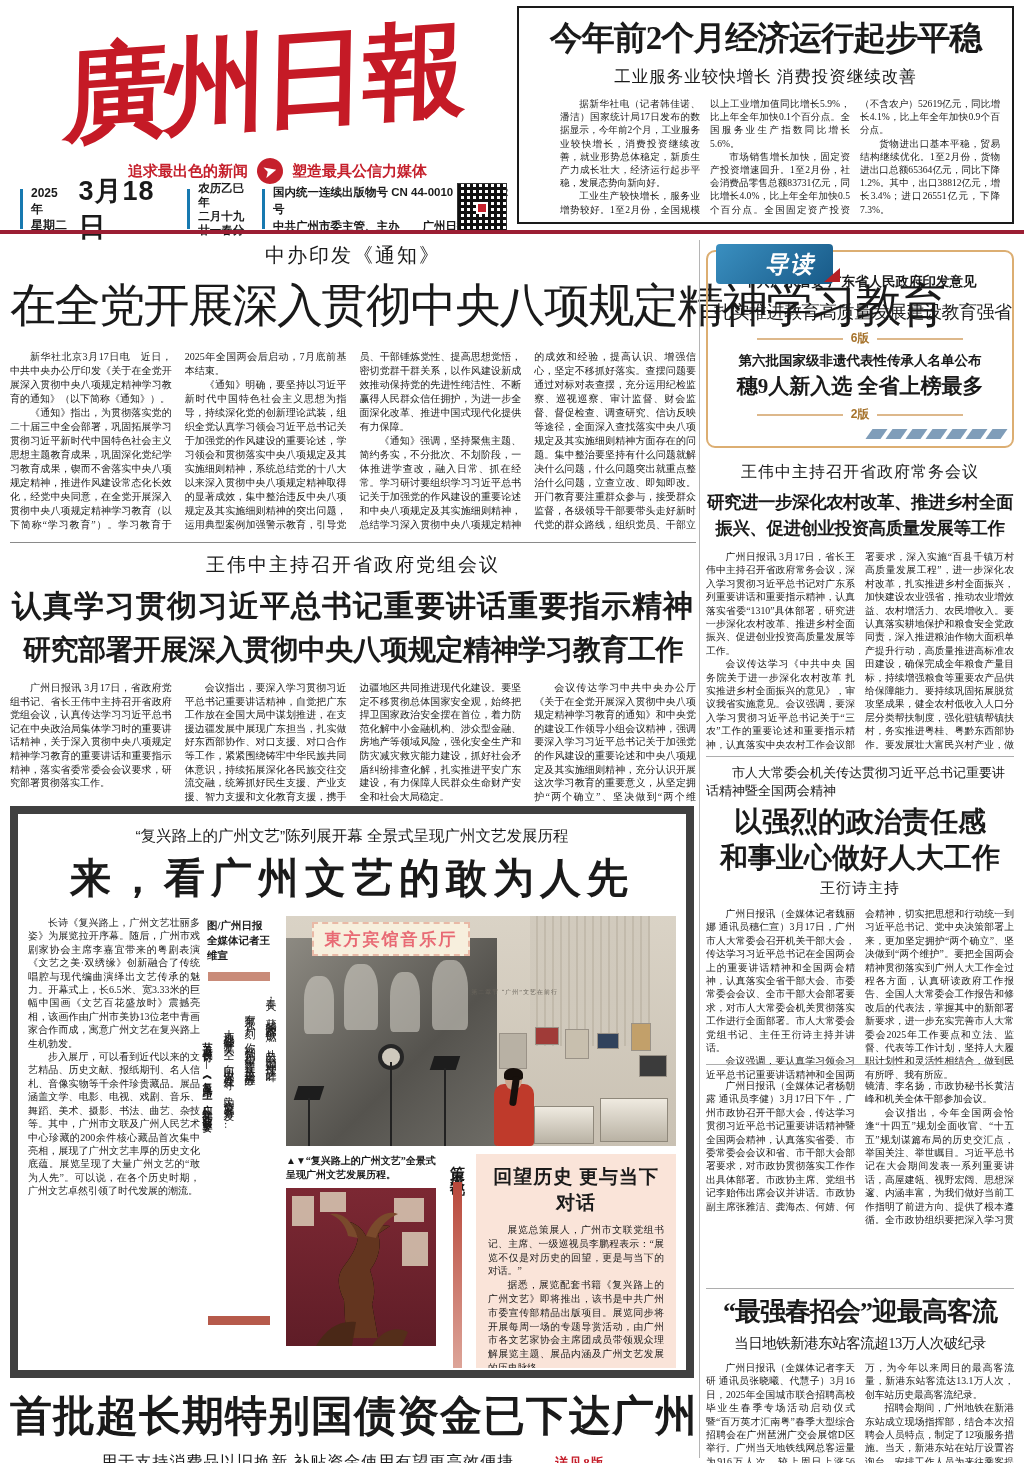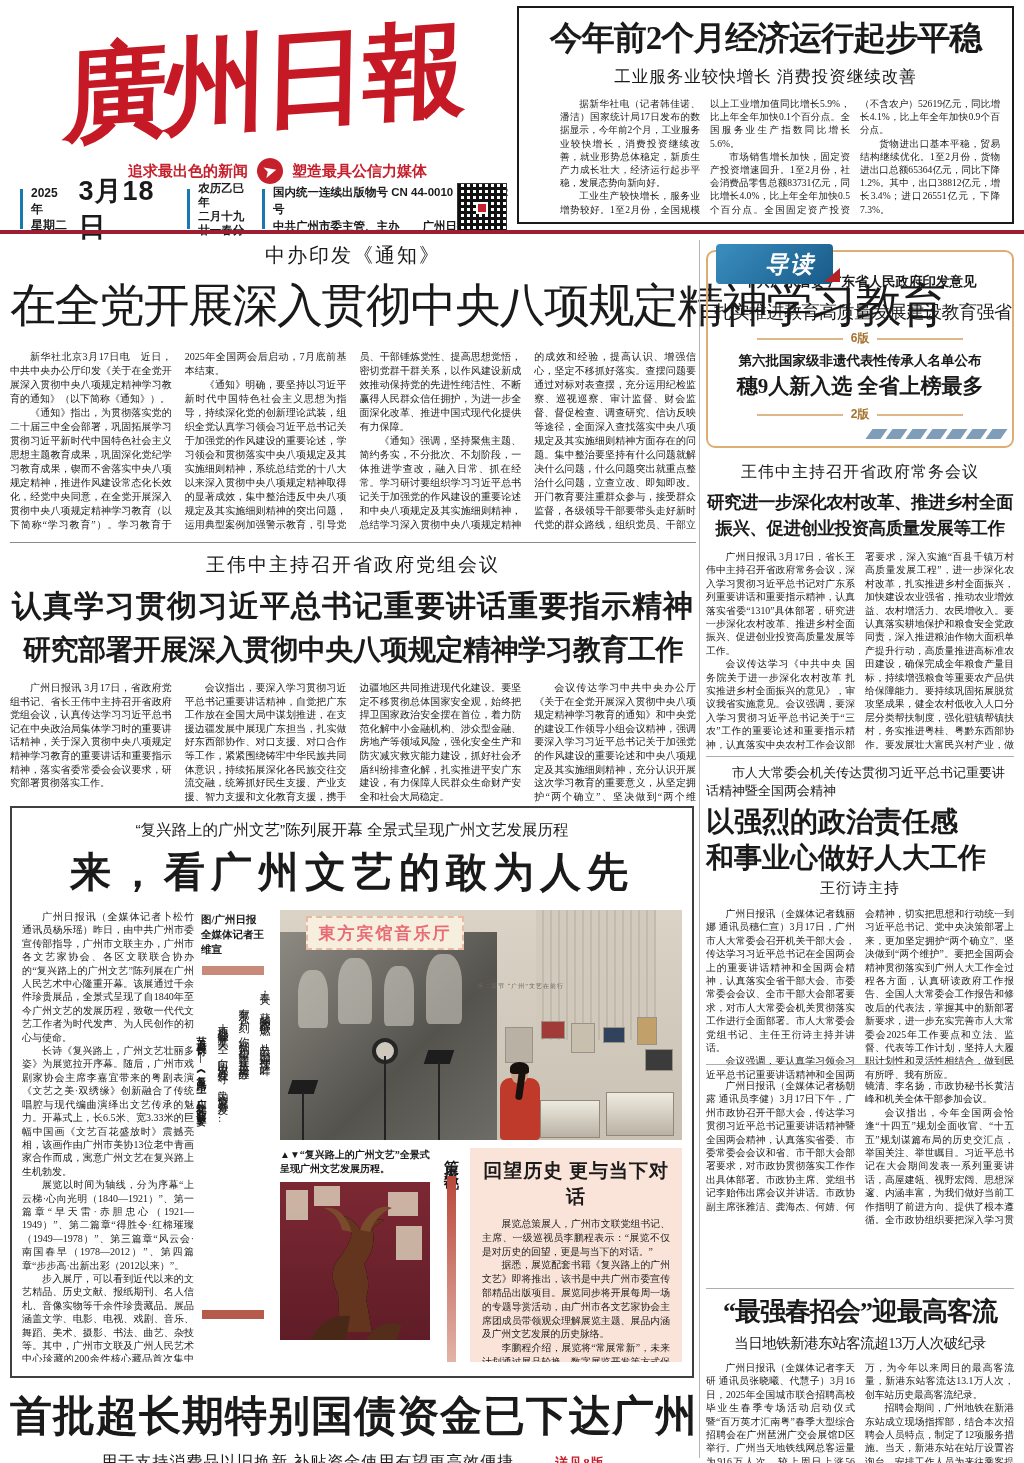--- a/index.html
+++ b/index.html
@@ -50,21 +50,21 @@
   .hdiv{position:absolute;left:10px;width:686px;height:1px;background:#8a8a8a;}
 
   .party{position:absolute;left:10px;top:552px;width:686px;}
   .party .kicker{font-size:19px;}
   .party-h1{font-size:30px;font-weight:bold;text-align:center;letter-spacing:1px;margin-top:8px;white-space:nowrap;}
   .party-h2{font-size:28px;font-weight:bold;text-align:center;letter-spacing:-0.5px;margin-top:4px;white-space:nowrap;}
   .party-body{margin-top:12px;column-count:4;column-gap:13px;font-size:10px;line-height:13.6px;
       height:128px;overflow:hidden;}
 
   
-  .feature{position:absolute;left:10px;top:806px;width:684px;height:572px;border:2px solid #404040;
+  .feature{position:absolute;left:10px;top:806px;width:684px;height:572px;border:8px solid #404040;
       box-sizing:border-box;padding:8px 10px;}
   .feat-kicker{font-size:15.5px;text-align:center;font-family:"Liberation Sans",sans-serif;margin-top:4px;}
   .feat-h{font-size:41px;font-weight:bold;text-align:center;letter-spacing:6px;margin-top:4px;}
   .feat-row{display:flex;margin-top:10px;height:452px;overflow:hidden;}
   .feat-col1{width:172px;flex:none;font-size:10px;line-height:13.4px;text-align:justify;overflow:hidden;}
   .feat-col1 p{margin:0;text-indent:2em;}
   .feat-strip{width:78px;flex:none;display:flex;flex-direction:column;align-items:center;padding:0 4px;box-sizing:border-box;}
   .credit{width:64px;font-size:10.5px;line-height:15px;font-weight:bold;margin-top:2px;}
   .pinkbar{width:62px;height:9px;background:#c98b79;margin:9px 0;}
   .poem{writing-mode:vertical-rl;height:318px;font-size:11px;letter-spacing:2.5px;}
@@ -137,21 +137,21 @@
   .exec-kicker{font-size:16px;text-align:center;letter-spacing:1px;}
   .exec-h{font-size:17.5px;font-weight:900;text-align:center;letter-spacing:-0.5px;line-height:26px;margin-top:6px;}
   .rbody{margin-top:9px;column-count:2;column-gap:10px;font-size:9.8px;line-height:13.4px;
       text-align:justify;overflow:hidden;}
   .exec .rbody{height:212px;}
 
   .rdiv{position:absolute;left:706px;width:308px;height:1px;background:#adadad;}
 
   .npc{top:764px;}
   .npc-kicker{font-size:13px;line-height:18px;text-indent:2em;}
-  .npc-h{font-size:28px;font-weight:bold;line-height:36px;margin-top:4px;white-space:nowrap;}
+  .npc-h{font-size:28px;font-weight:bold;text-align:center;line-height:36px;margin-top:4px;white-space:nowrap;}
   .npc-by{font-size:15px;text-align:center;margin-top:3px;letter-spacing:1px;}
   .npc .rbody{height:176px;}
 
   .cppcc{top:1070px;}
   .cppcc-h{font-size:18.5px;font-weight:900;text-align:center;line-height:28px;letter-spacing:-0.5px;}
   .cppcc .rbody{height:158px;}
 
   .jobfair{top:1294px;}
   .jf-h{font-size:26px;font-weight:bold;text-align:center;letter-spacing:-1px;white-space:nowrap;}
   .jf-sub{font-size:14.5px;text-align:center;margin-top:5px;letter-spacing:-0.5px;}
@@ -231,23 +231,21 @@
         <p>会议指出，要深入学习贯彻习近平总书记重要讲话精神，自觉把广东工作放在全国大局中谋划推进，在支援边疆发展中展现广东担当，扎实做好东西部协作、对口支援、对口合作等工作，紧紧围绕铸牢中华民族共同体意识，持续拓展深化各民族交往交流交融，统筹抓好民生支援、产业支援、智力支援和文化教育支援，携手边疆地区共同推进现代化建设。要坚定不移贯彻总体国家安全观，始终把捍卫国家政治安全摆在首位，着力防范化解中小金融机构、涉众型金融、房地产等领域风险，强化安全生产和防灾减灾救灾能力建设，抓好社会矛盾纠纷排查化解，扎实推进平安广东建设，有力保障人民群众生命财产安全和社会大局稳定。</p>
         <p>会议传达学习中共中央办公厅《关于在全党开展深入贯彻中央八项规定精神学习教育的通知》和中央党的建设工作领导小组会议精神，强调要深入学习习近平总书记关于加强党的作风建设的重要论述和中央八项规定及其实施细则精神，充分认识开展这次学习教育的重要意义，从坚定拥护“两个确立”、坚决做到“两个维护”的政治高度，锲而不舍贯彻落实中央八项规定及其实施细则精神，把这次学习教育抓紧抓实、抓出成效。要聚焦主题、注重实效，一体推进学查改，力戒形式主义，真正以小切口撬动大变化。（下转2版）</p>
       </div>
   </div>
 
   <div class="feature">
     <div class="feat-kicker">“复兴路上的广州文艺”陈列展开幕  全景式呈现广州文艺发展历程</div>
     <div class="feat-h">来，看广州文艺的敢为人先</div>
     <div class="feat-row">
       <div class="feat-col1 cols">
-          <p>广州日报讯（全媒体记者卜松竹 通讯员杨乐瑶）昨日，由中共广州市委宣传部指导，广州市文联主办，广州市各文艺家协会、各区文联联合协办的“复兴路上的广州文艺”陈列展在广州人民艺术中心隆重开幕。该展通过千余件珍贵展品，全景式呈现了自1840年至今广州文艺的发展历程，致敬一代代文艺工作者为时代发声、为人民创作的初心与使命。</p>
           <p>长诗《复兴路上，广州文艺壮丽多姿》为展览拉开序幕。随后，广州市戏剧家协会主席李嘉宜带来的粤剧表演《文艺之美·双绣缘》创新融合了传统唱腔与现代编曲演绎出文艺传承的魅力。开幕式上，长6.5米、宽3.33米的巨幅中国画《文艺百花盛放时》震撼亮相，该画作由广州市美协13位老中青画家合作而成，寓意广州文艺在复兴路上生机勃发。</p>
-          <p>展览以时间为轴线，分为序幕“上云梯·心向光明（1840—1921）”、第一篇章“早天雷·赤胆忠心（1921—1949）”、第二篇章“得胜令·红棉璀璨（1949—1978）”、第三篇章“风云会·南国春早（1978—2012）”、第四篇章“步步高·出新出彩（2012以来）”。</p>
           <p>步入展厅，可以看到近代以来的文艺精品、历史文献、报纸期刊、名人信札、音像实物等千余件珍贵藏品。展品涵盖文学、电影、电视、戏剧、音乐、舞蹈、美术、摄影、书法、曲艺、杂技等。其中，广州市文联及广州人民艺术中心珍藏的200余件核心藏品首次集中亮相，展现了广州文艺丰厚的历史文化底蕴。展览呈现了大量广州文艺的“敢为人先”。可以说，在各个历史时期，广州文艺卓然引领了时代发展的潮流。</p>
         </div>
 
       <div class="feat-strip">
         <div class="credit">图/广州日报全媒体记者王维宣</div>
         <div class="pinkbar"></div>
         <div class="poem">
           <div class="pl1">春天，花城的木棉欲燃，从白云山麓到珠江之畔</div>
           <div class="pl2">有那么一片刻，你察觉到广州之春正从这里苏醒</div>
           <div class="pl3">大地忽然解开了天空，向历史深处探寻，为民族复兴奋发……</div>

